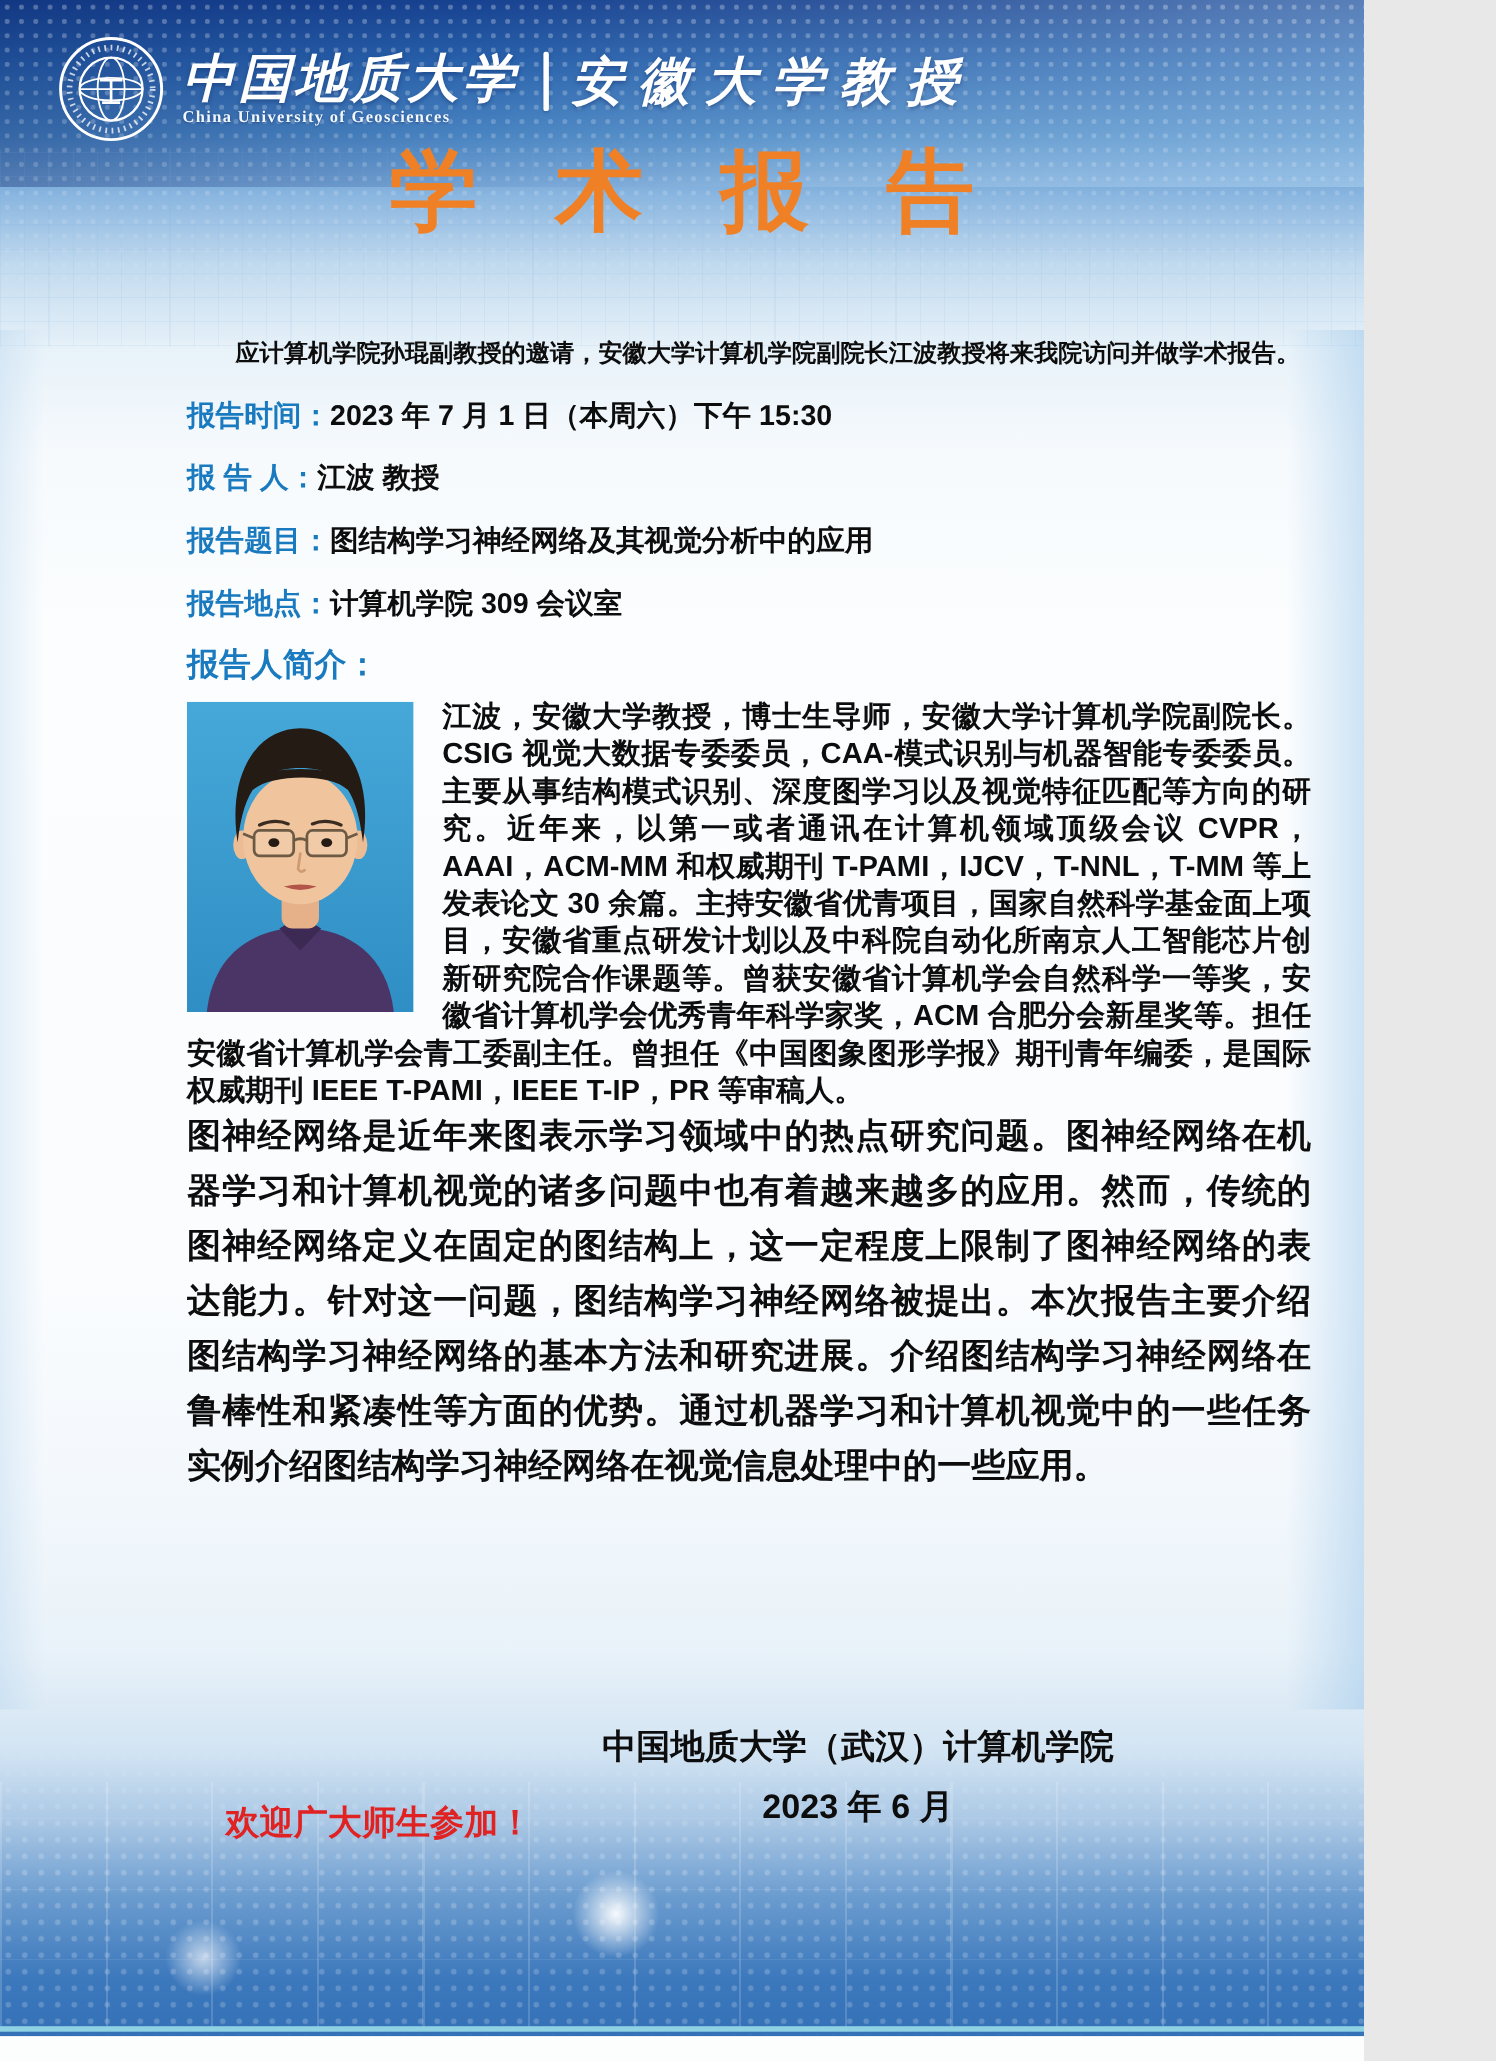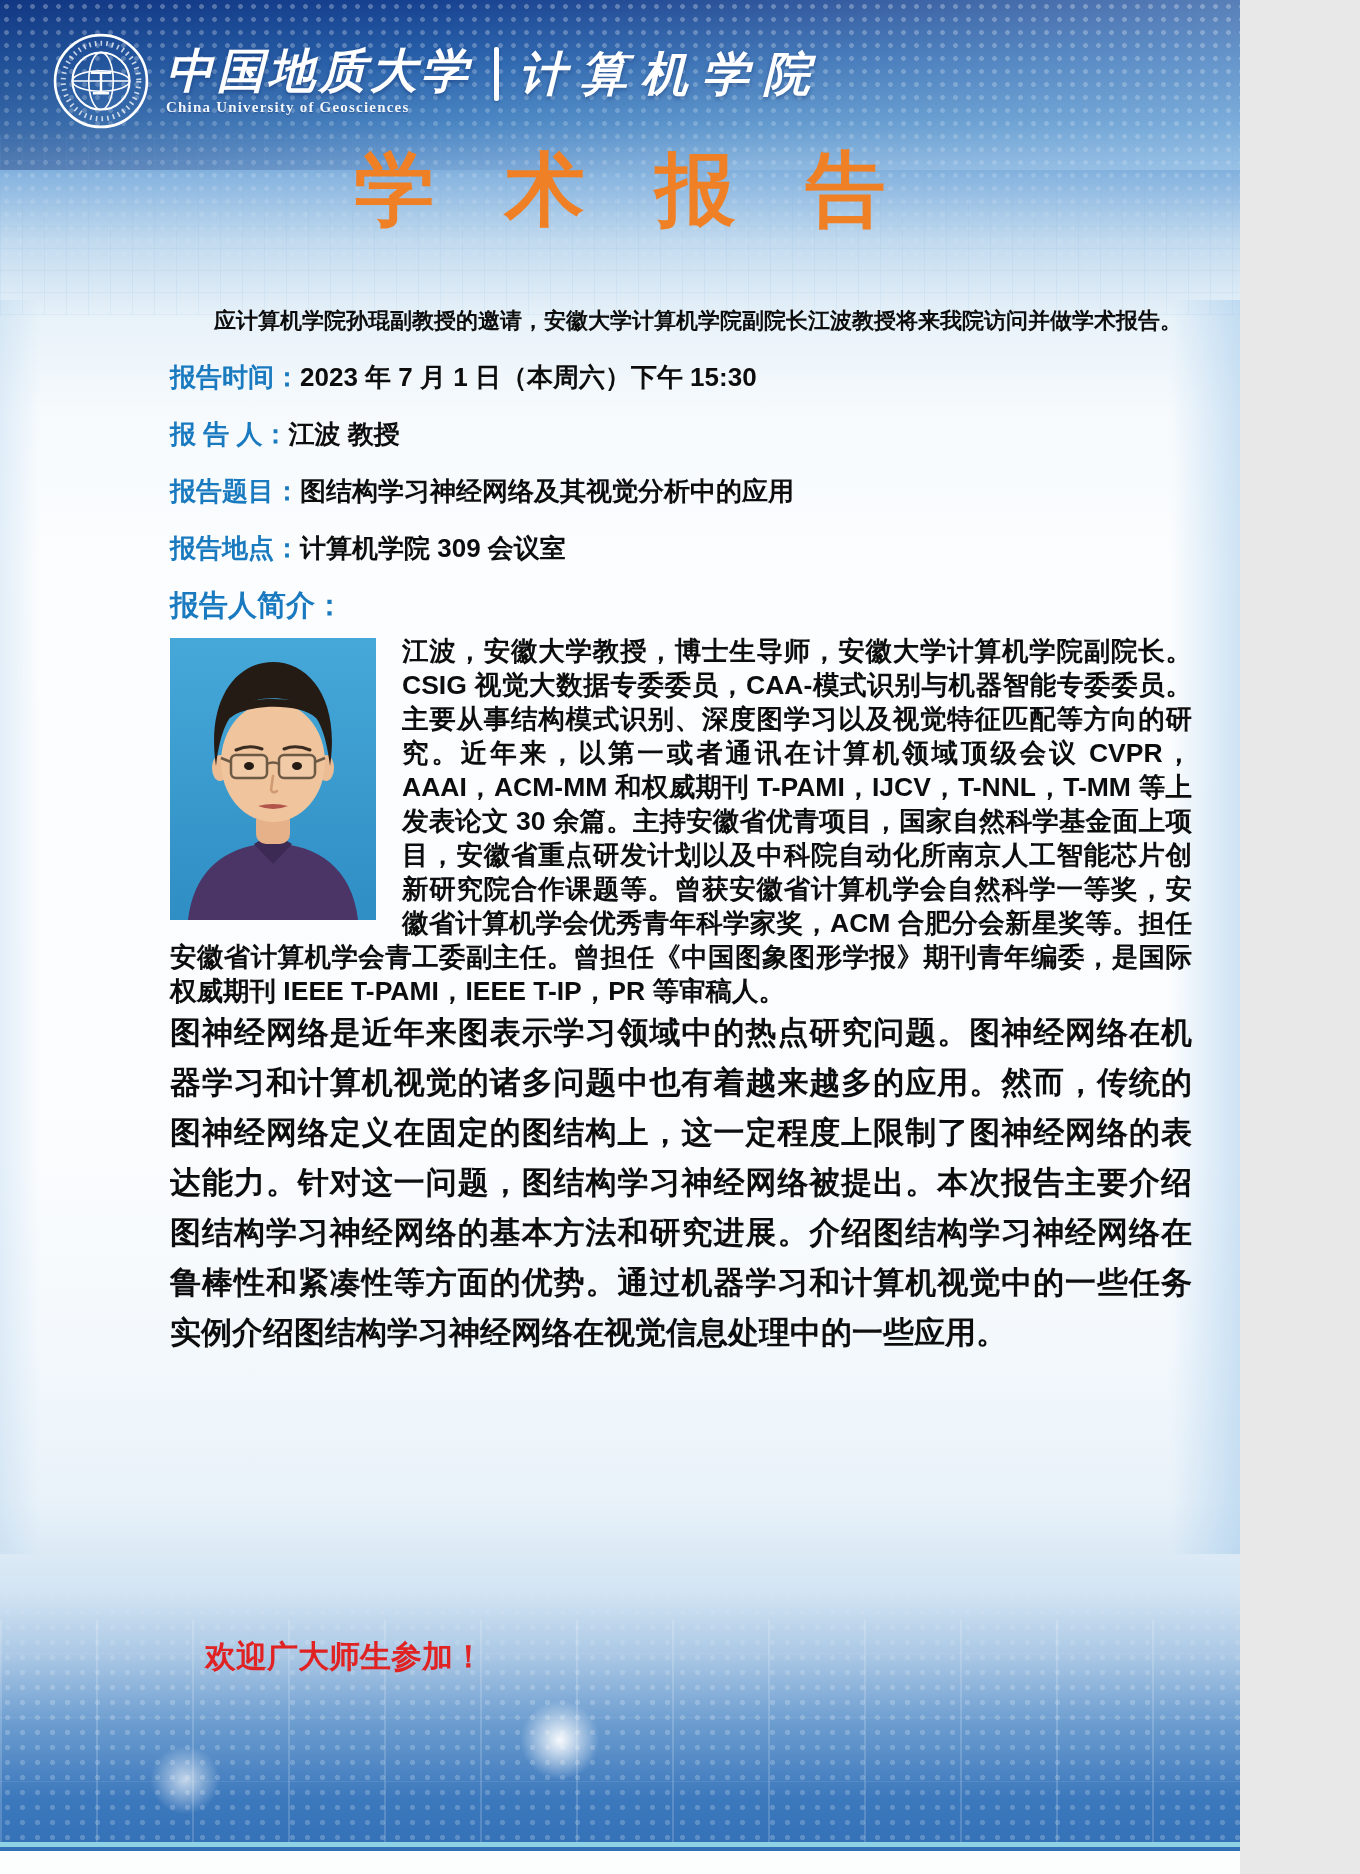--- a/index.html
+++ b/index.html
@@ -80,21 +80,21 @@
   }
   .logo-divider{width:5px;height:54px;background:#ffffff;margin:0 20px 14px 22px;border-radius:2px;
     box-shadow:0 1px 3px rgba(10,40,100,0.4);}
   .school-cn{
     font-size:47px;font-weight:bold;font-style:italic;color:#ffffff;
     letter-spacing:14px;margin-bottom:14px;text-shadow:0 2px 4px rgba(10,40,100,0.45);
   }
 
   
   .title{
-    position:absolute;top:142px;left:0;width:100%;margin:0;
+    position:absolute;top:126px;left:0;width:100%;margin:0;
     text-align:center;line-height:96px;
     font-size:80px;font-weight:bold;color:#F08026;
     letter-spacing:0.88em;text-indent:0.88em;
   }
 
   
   .content{position:absolute;left:170px;top:292px;width:1022px;color:#0d0d0d;}
   .intro{
     margin:0;font-size:22px;font-weight:bold;line-height:57px;
     text-indent:2em;text-align:justify;
@@ -154,21 +154,21 @@
       <ellipse cx="48" cy="48" rx="12" ry="28" fill="none" stroke="#ffffff" stroke-width="1.6"></ellipse>
       <ellipse cx="48" cy="48" rx="28" ry="10" fill="none" stroke="#ffffff" stroke-width="1.6"></ellipse>
       <line x1="20" y1="48" x2="76" y2="48" stroke="#ffffff" stroke-width="1.6"></line>
       <path d="M38 40 L58 40 M48 40 L48 60 M40 60 L56 60" fill="none" stroke="#ffffff" stroke-width="2.4"></path>
     </svg>
     <div class="logo-text">
       <div class="uni-cn">中国地质大学</div>
       <div class="uni-en">China University of Geosciences</div>
     </div>
     <div class="logo-divider"></div>
-    <div class="school-cn">计算机学院</div>
+    <div class="school-cn">安徽大学教授</div>
   </header>
 
   <h1 class="title">学术报告</h1>
 
   <main class="content">
 
     <p class="intro">应计算机学院孙琨副教授的邀请，安徽大学计算机学院副院长江波教授将来我院访问并做学术报告。</p>
 
     <p class="info-line">
       <span class="label">报告时间：</span><span>2023 年 7 月 1 日（本周六）下午 15:30</span>
@@ -226,14 +226,18 @@
       </svg>
       <span class="bio-text">江波，安徽大学教授，博士生导师，安徽大学计算机学院副院长。CSIG 视觉大数据专委委员，CAA-模式识别与机器智能专委委员。主要从事结构模式识别、深度图学习以及视觉特征匹配等方向的研究。近年来，以第一或者通讯在计算机领域顶级会议 CVPR，AAAI，ACM-MM 和权威期刊 T-PAMI，IJCV，T-NNL，T-MM 等上发表论文 30 余篇。主持安徽省优青项目，国家自然科学基金面上项目，安徽省重点研发计划以及中科院自动化所南京人工智能芯片创新研究院合作课题等。曾获安徽省计算机学会自然科学一等奖，安徽省计算机学会优秀青年科学家奖，ACM 合肥分会新星奖等。担任安徽省计算机学会青工委副主任。曾担任《中国图象图形学报》期刊青年编委，是国际权威期刊 IEEE T-PAMI，IEEE T-IP，PR 等审稿人。</span>
     </div>
 
 
     <p class="abstract">图神经网络是近年来图表示学习领域中的热点研究问题。图神经网络在机器学习和计算机视觉的诸多问题中也有着越来越多的应用。然而，传统的图神经网络定义在固定的图结构上，这一定程度上限制了图神经网络的表达能力。针对这一问题，图结构学习神经网络被提出。本次报告主要介绍图结构学习神经网络的基本方法和研究进展。介绍图结构学习神经网络在鲁棒性和紧凑性等方面的优势。通过机器学习和计算机视觉中的一些任务实例介绍图结构学习神经网络在视觉信息处理中的一些应用。</p>
 
   </main>
 
   <div class="welcome">欢迎广大师生参加！</div>
+  <div class="organizer-block">
+    <div class="organizer-name">中国地质大学（武汉）计算机学院</div>
+    <div class="organizer-date">2023 年 6 月</div>
+  </div>
 
 </div>
 
 </body></html>

